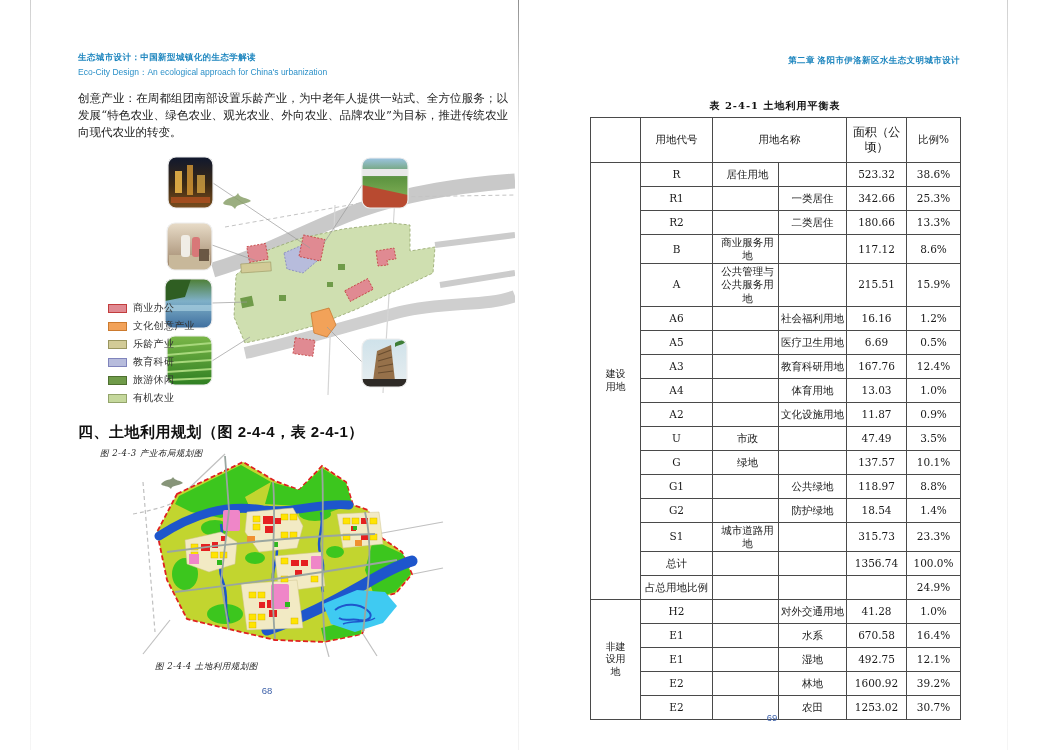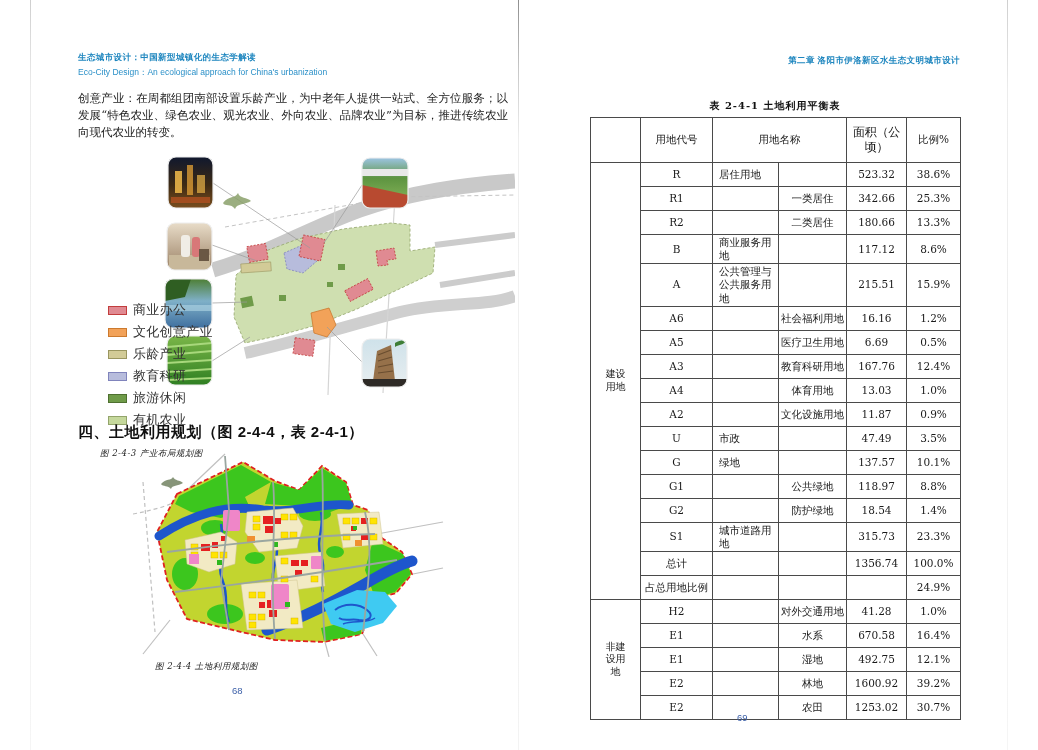--- a/index.html
+++ b/index.html
@@ -20,32 +20,32 @@
   .para{
     position:absolute;left:78px;top:90px;width:430px;
     font-family:"DejaVu Serif","Liberation Serif",serif;
     font-size:11.5px;line-height:17px;color:#1c1c1c;text-align:justify;
   }
   .figure1{position:absolute;left:95px;top:155px;width:420px;height:248px;}
   .figure2{position:absolute;left:125px;top:452px;width:320px;height:205px;}
   .legend{position:absolute;left:13px;top:146px;}
   .legend-row{display:flex;align-items:center;margin-bottom:4px;}
   .swatch{width:17px;height:7px;border:1px solid #888;display:inline-block;}
-  .legend-label{font-size:13px;color:#333;margin-left:6px;letter-spacing:.3px;}
+  .legend-label{font-size:10px;color:#333;margin-left:6px;letter-spacing:.3px;}
   .caption{
     position:absolute;font-family:"DejaVu Serif","Liberation Serif",serif;
     font-style:italic;font-size:8.5px;color:#222;letter-spacing:.5px;
   }
   .caption1{left:100px;top:404px;margin-top:44px;}
   .caption2{left:155px;top:661px;}
   .section-heading{
     position:absolute;left:78px;top:423px;
     font-size:15px;font-weight:bold;color:#101010;letter-spacing:.5px;
   }
-  .pagenum{position:absolute;width:70px;font-size:9.5px;color:#3b5fa8;}
+  .pagenum{position:absolute;width:70px;text-align:center;font-size:9.5px;color:#3b5fa8;}
   .pn-68{left:232px;top:685px;}
   .pn-69{left:737px;top:712px;}
 
   
   .hdr-right{
     position:absolute;left:600px;top:55px;width:360px;text-align:right;
     color:#1e86bf;font-size:8.5px;font-weight:bold;letter-spacing:.4px;
   }
   .table-title{
     position:absolute;left:590px;top:99px;width:370px;text-align:center;
@@ -58,21 +58,21 @@
     font-family:"DejaVu Serif","Liberation Serif",serif;
     font-size:10.5px;color:#1a1a1a;
     border:1.5px solid #333;
   }
   .land-table td{
     border:1px solid #4a4a4a;text-align:center;vertical-align:middle;
     padding:1px 2px;height:21px;line-height:1.25;overflow:hidden;
   }
   .land-table td.head{height:20px;}
   .land-table td.head-small{font-size:12px;letter-spacing:-.3px;}
-  .land-table td.name1{text-align:left;padding-left:6px;}
+  .land-table td.name1{text-align:center;padding-left:6px;}
   .land-table td.group-cell{font-size:10px;letter-spacing:-.2px;padding:12px;}
 </style>
 </head>
 <body>
 
 <div class="edge-line edge-left"></div>
 <div class="edge-line edge-center"></div>
 <div class="edge-line edge-right"></div>
 
 <div class="hdr-left">

